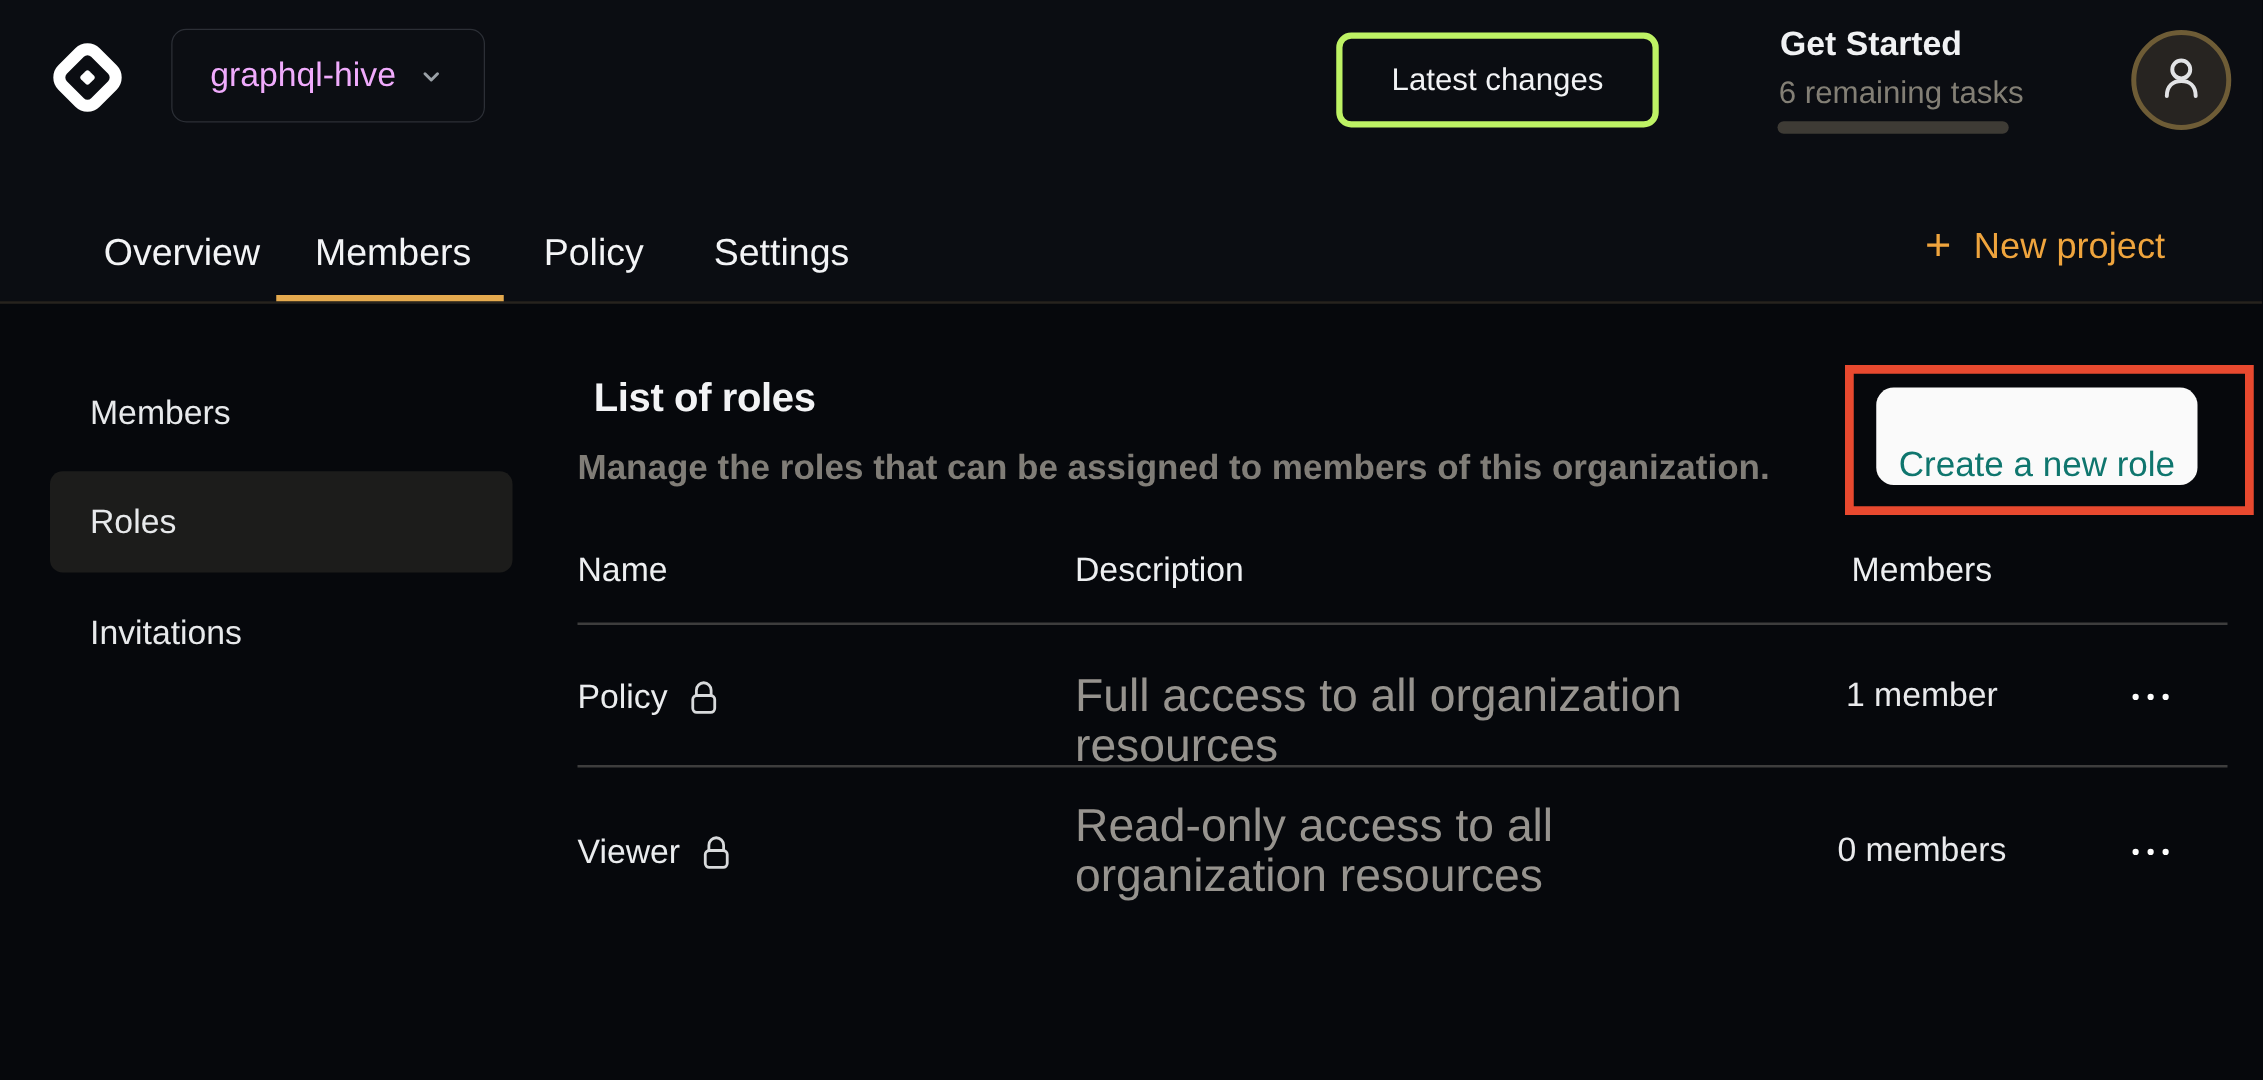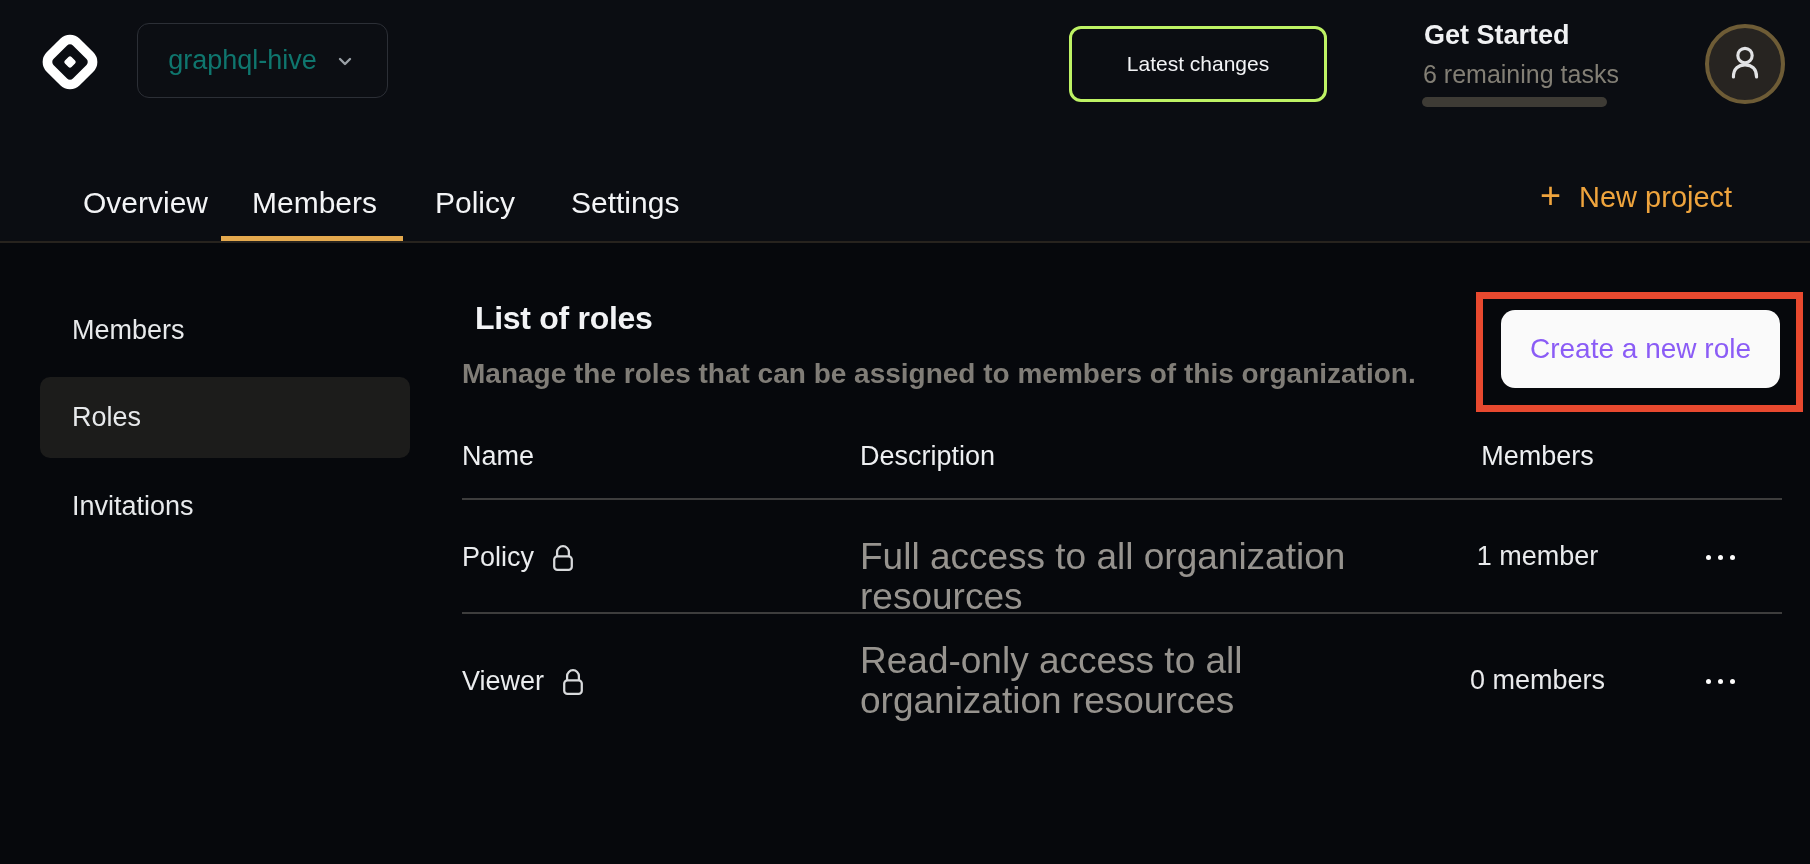--- a/index.html
+++ b/index.html
@@ -15,29 +15,29 @@
   
   .header-region { left:0; top:0; width:1810px; height:241px; background:var(--bg-header,#0b0d12); }
   .tab-divider { left:0; top:241px; width:1810px; height:2px; background:var(--divider-header,#27231e); }
 
   .logo { left:37px; top:28px; width:66px; height:67px; display:flex; align-items:center; justify-content:center; }
 
   .org-selector {
     left:137px; top:23px; width:251px; height:75px;
     border:1px solid #2c2f36; border-radius:12px; background:#0c0e13;
     display:flex; align-items:center; justify-content:center; gap:16px;
-    color:#0f766e; font-size:27px; cursor:pointer;
+    color:#f0abfc; font-size:27px; cursor:pointer;
   }
   .chevron { display:flex; align-items:center; }
 
   .latest-changes {
     left:1069px; top:26px; width:258px; height:76px;
-    border:3px solid #bef264; border-radius:12px; background:transparent;
+    border:5px solid #bef264; border-radius:12px; background:transparent;
     display:flex; align-items:center; justify-content:center;
-    color:#f2f3f5; font-size:21px; cursor:pointer;
+    color:#f2f3f5; font-size:25px; cursor:pointer;
   }
 
   .get-started-title { left:1424px; top:20px; font-size:27px; font-weight:bold; color:#f0f1f3; }
   .get-started-sub   { left:1423px; top:60px; font-size:25px; color:#837f75; }
   .get-started-progress { left:1422px; top:97px; width:185px; height:10px; border-radius:5px; background:#3e3b35; }
 
   .avatar {
     left:1705px; top:24px; width:80px; height:80px; border-radius:50%;
     border:4px solid var(--avatar-ring,#6e5c36); background:#272421;
     display:flex; align-items:center; justify-content:center; cursor:pointer;
@@ -67,25 +67,25 @@
 
   
   .main-title { left:475px; top:300px; font-size:32px; font-weight:bold; letter-spacing:-0.3px; color:#f2f3f5; }
   .main-subtitle { left:462px; top:358px; font-size:28px; color:#807d77;font-weight:bold; }
 
   .annotation-highlight {
     left:1476px; top:292px; width:327px; height:120px;
     border:7px solid var(--annotation-red,#e8492f); background:transparent; pointer-events:none;
   }
   .create-role-btn {
-    left:1501px; top:310px; width:279px; height:78px;
+    left:1501px; top:310px; width:257px; height:78px;
     background:#fafafa; border:none; border-radius:14px;
     font-family:"Liberation Sans", sans-serif;
-    font-size:28px; color:#8b5cf6; cursor:pointer;
-    display:flex; align-items:center; justify-content:center;
+    font-size:28px; color:#0f766e; cursor:pointer;
+    display:flex; align-items:flex-end; justify-content:center;
   }
 
   .col-head { top:441px; font-size:27px; font-weight:normal; color:#edeff1; }
   .col-head-name { left:462px; }
   .col-head-desc { left:860px; }
   .col-head-members { left:1420px; width:235px; text-align:center; }
 
   .table-divider { left:462px; width:1320px; height:2px; background:var(--divider-table,#3d3d3d); }
   .div-1 { top:498px; }
   .div-2 { top:612px; }

